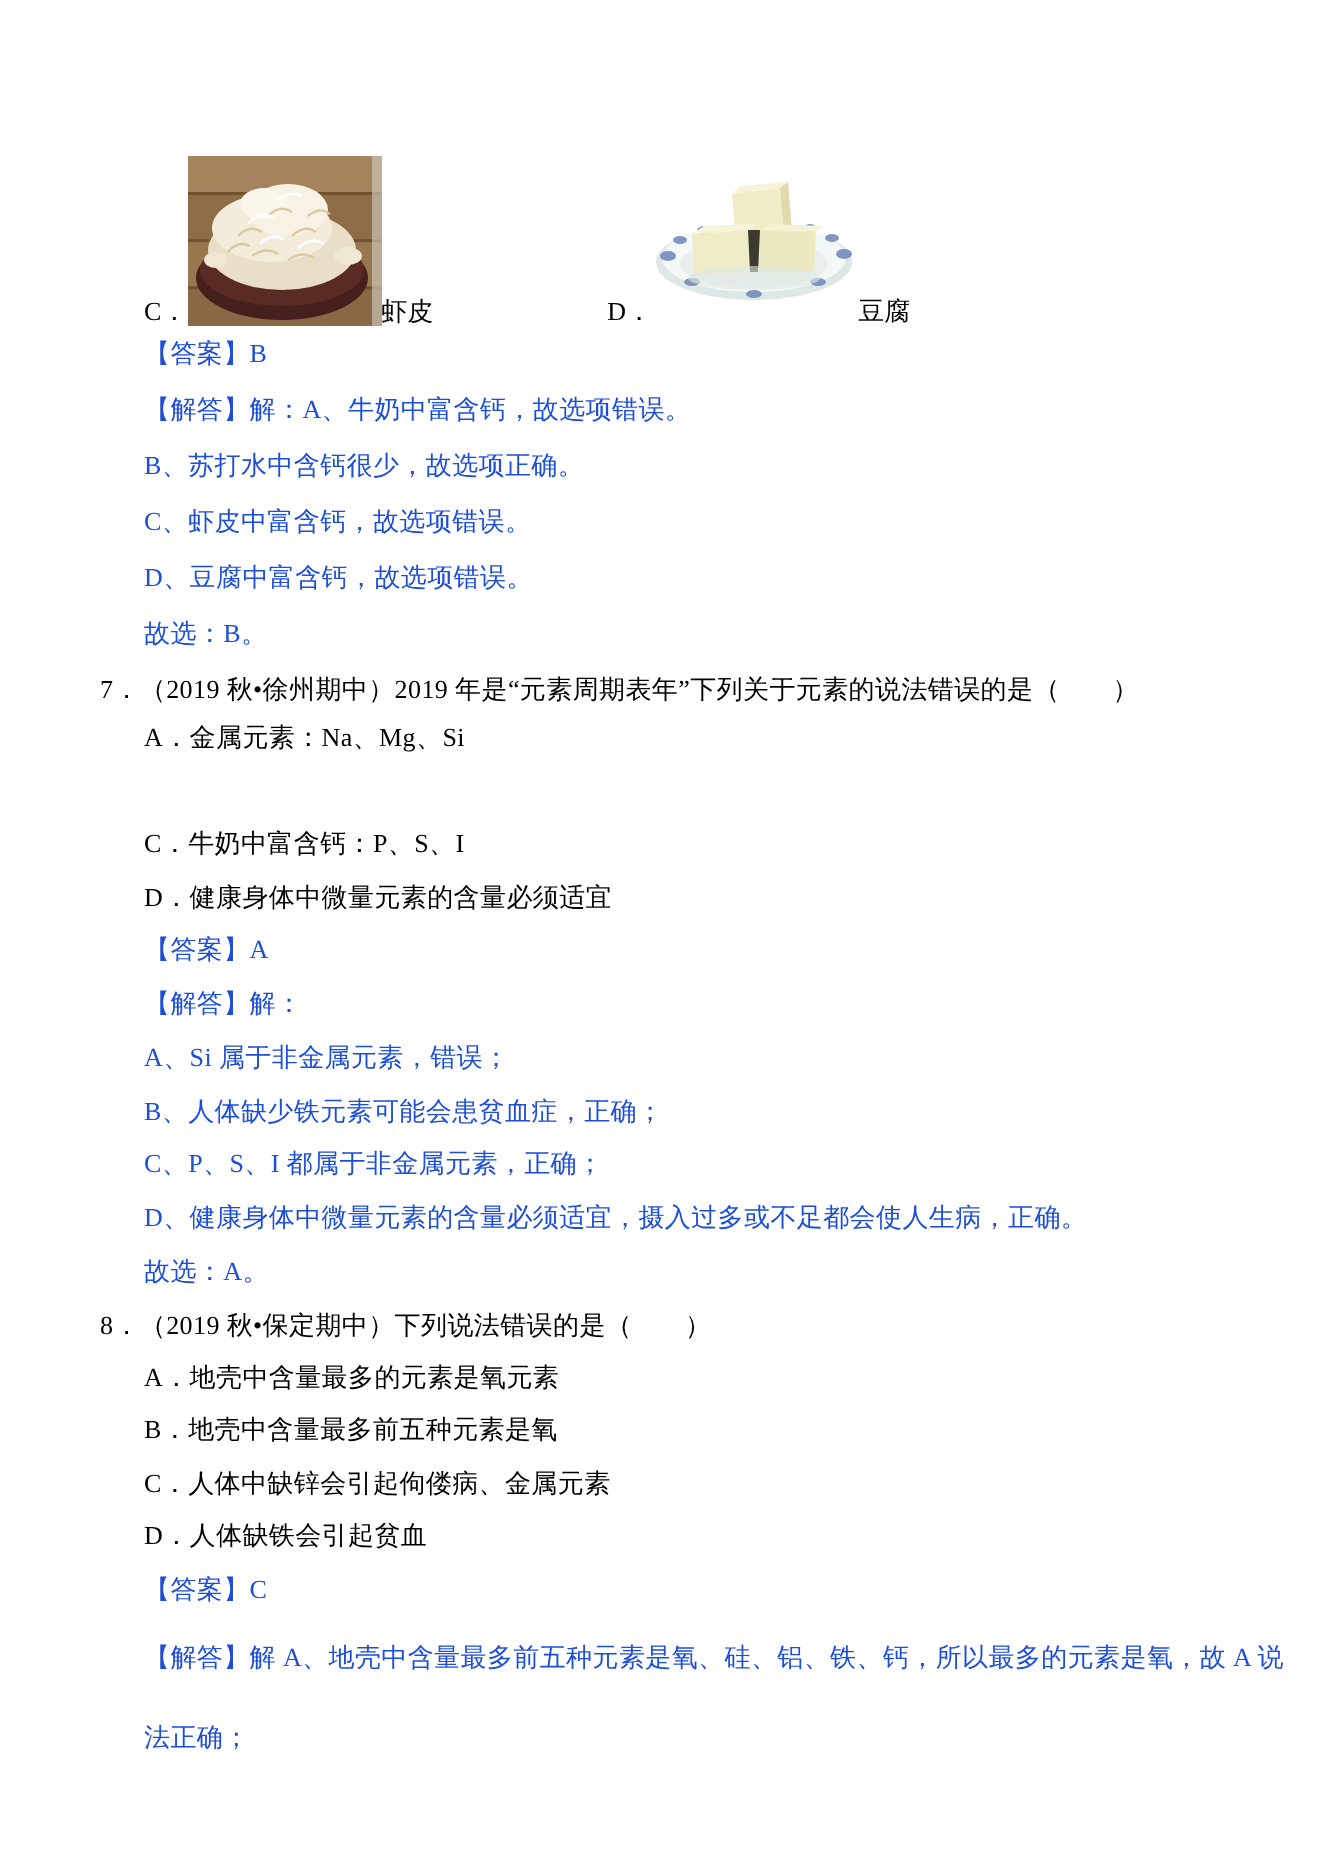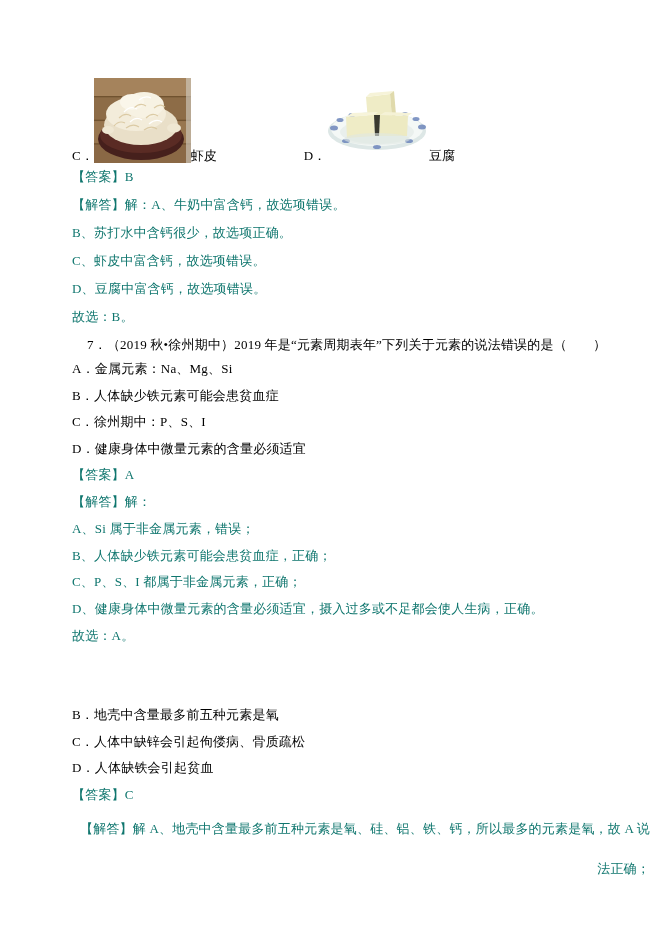--- a/index.html
+++ b/index.html
@@ -3,22 +3,22 @@
 <meta charset="utf-8">
 <style>
   html,body{margin:0;padding:0;}
   body{
     width:661px;height:935px;background:#ffffff;
     font-family:"Liberation Serif","DejaVu Serif",serif;
     color:#000;
   }
   .doc{position:relative;width:661px;height:935px;background:#fff;overflow:hidden;}
   .line{position:absolute;font-size:13px;line-height:16px;white-space:pre;letter-spacing:.2px;}
-  .red{color:#0f766e;text-align:right;}
-  .stem{left:50px;margin-left:37px;}
+  .red{color:#1d4ed8;}
+  .stem{left:50px;}
   .ind{left:72px;}
   .para{position:absolute;left:72px;width:578px;font-size:13px;line-height:40px;letter-spacing:.2px;}
   .img-row{position:absolute;left:72px;top:78px;height:85px;display:flex;align-items:flex-end;}
   .opt{display:flex;align-items:flex-end;}
   .opt-label,.opt-caption{font-size:13px;line-height:15px;white-space:pre;}
   .photo{display:block;font-size:0;line-height:0;}
   .optd{margin-left:87px;}
   .tofu-wrap{margin-bottom:11px;}
 </style>
 </head>
@@ -103,30 +103,31 @@
 
   <div class="line red ind" style="top:169px">【答案】B</div>
   <div class="line red ind" style="top:225px">B、苏打水中含钙很少，故选项正确。</div>
   <div class="line red ind" style="top:197px">【解答】解：A、牛奶中富含钙，故选项错误。</div>
   <div class="line red ind" style="top:253px">C、虾皮中富含钙，故选项错误。</div>
   <div class="line red ind" style="top:281px">D、豆腐中富含钙，故选项错误。</div>
   <div class="line red ind" style="top:309px">故选：B。</div>
 
   <div class="line stem" style="top:337px">7．（2019 秋•徐州期中）2019 年是“元素周期表年”下列关于元素的说法错误的是（　　）</div>
   <div class="line ind" style="top:361px">A．金属元素：Na、Mg、Si</div>
-  <div class="line ind" style="top:388px">B．人体缺少铁元素可能会患贫血症</div>
-  <div class="line ind" style="top:414px">C．徐州期中：P、S、I</div>
+  <div class="line ind" style="top:414px">C．牛奶中富含钙：P、S、I</div>
   <div class="line ind" style="top:441px">D．健康身体中微量元素的含量必须适宜</div>
   <div class="line red ind" style="top:467px">【答案】A</div>
   <div class="line red ind" style="top:494px">【解答】解：</div>
   <div class="line red ind" style="top:548px">B、人体缺少铁元素可能会患贫血症，正确；</div>
   <div class="line red ind" style="top:521px">A、Si 属于非金属元素，错误；</div>
   <div class="line red ind" style="top:574px">C、P、S、I 都属于非金属元素，正确；</div>
   <div class="line red ind" style="top:601px">D、健康身体中微量元素的含量必须适宜，摄入过多或不足都会使人生病，正确。</div>
   <div class="line red ind" style="top:628px">故选：A。</div>
 
+  <div class="line stem" style="top:655px">8．（2019 秋•保定期中）下列说法错误的是（　　）</div>
+  <div class="line ind" style="top:681px">A．地壳中含量最多的元素是氧元素</div>
   <div class="line ind" style="top:707px">B．地壳中含量最多前五种元素是氧</div>
-  <div class="line ind" style="top:734px">C．人体中缺锌会引起佝偻病、骨质疏松</div>
+  <div class="line ind" style="top:734px">C．人体中缺锌会引起佝偻病、金属元素</div>
   <div class="line ind" style="top:760px">D．人体缺铁会引起贫血</div>
   <div class="line red ind" style="top:787px">【答案】C</div>
   <div class="para red" style="top:809px">【解答】解 A、地壳中含量最多前五种元素是氧、硅、铝、铁、钙，所以最多的元素是氧，故 A 说法正确；</div>
 
 </div>
 
 </body></html>

